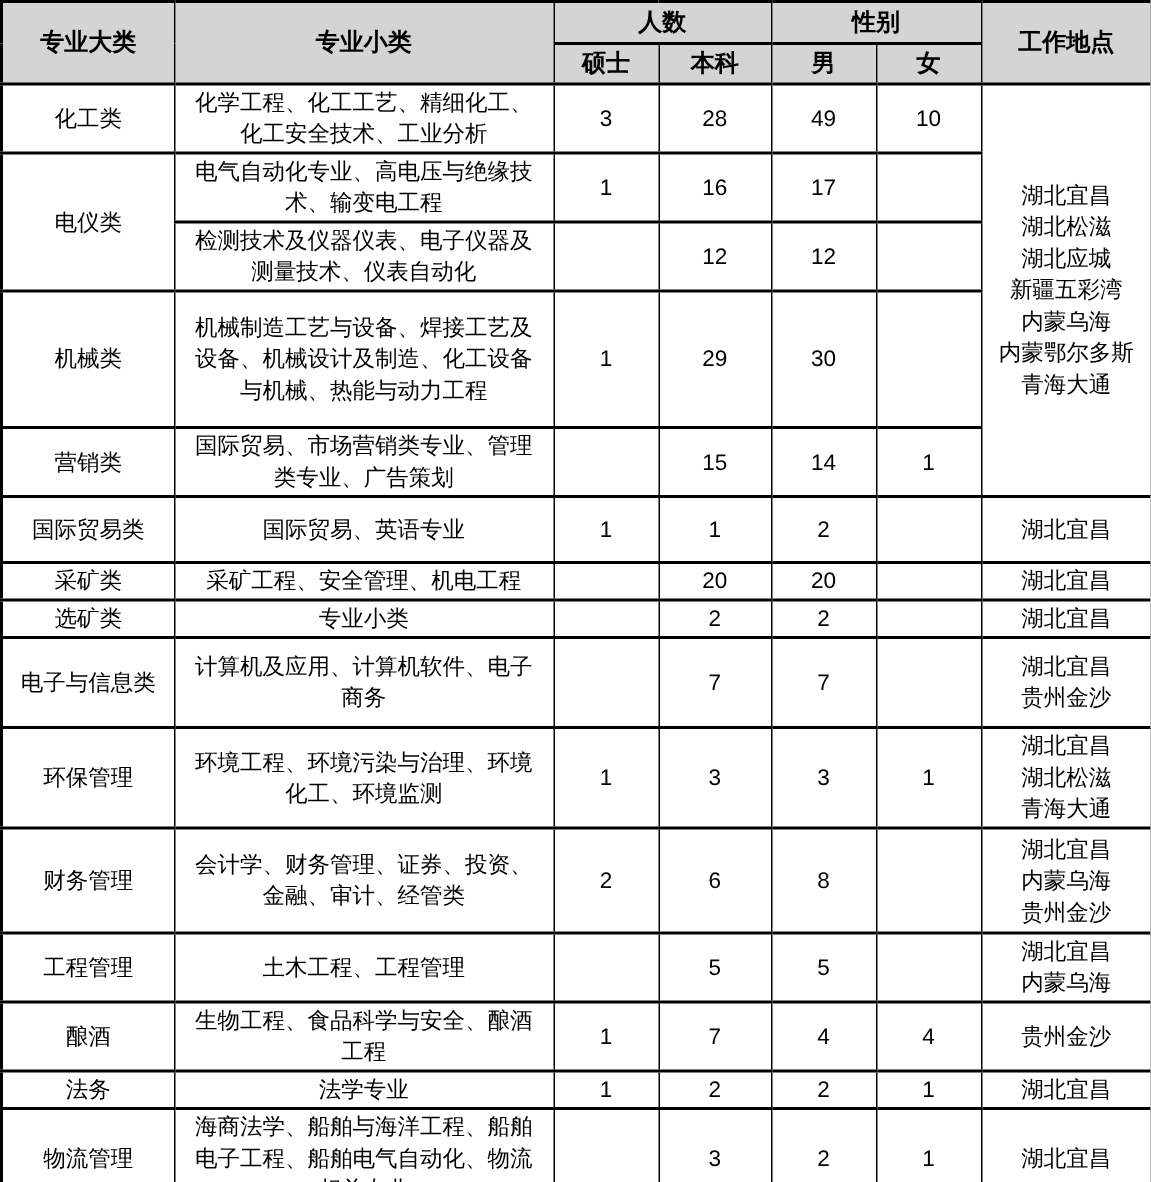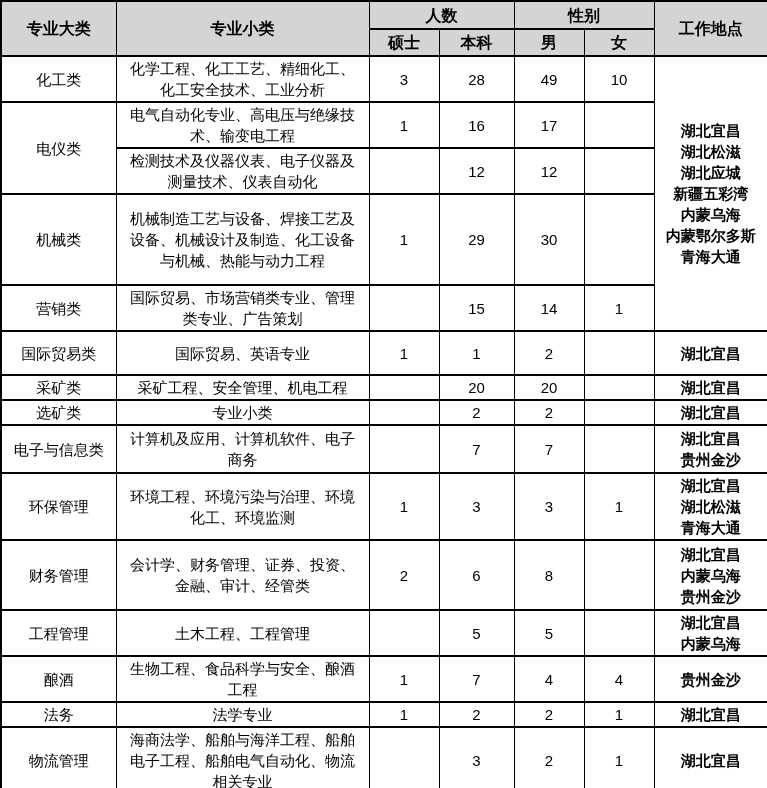--- a/index.html
+++ b/index.html
@@ -31,21 +31,21 @@
     line-height: 21px;
   }
   table.rec th {
     background: #d4d4d4;
     font-weight: bold;
     font-size: 16px;
     padding: 1px 2px;
   }
   td.major { padding: 1px 2px; font-size: 15px; }
   td.num  { font-size: 14px; padding: 1px 2px; }
-  td.loc  { white-space: pre-line; font-size: 15px; line-height: 20px; padding: 1px 2px; font-weight: bold; }
+  td.loc  { white-space: pre-line; font-size: 15px; line-height: 20px; padding: 1px 2px; }
   td.thin-b { border-bottom: 1px solid #000000; }
   td.thin-t { border-top: 1px solid #000000; }
   td.total-value { font-size: 16px; }
   td.subtotal-label { font-size: 15px; }
 </style>
 </head>
 <body>
 
 <div class="page">
   <table class="rec">
@@ -148,21 +148,21 @@
     <tr style="height:22px">
       <td class="major">选矿类</td>
       <td>专业小类</td>
       <td class="num"></td>
       <td class="num">2</td>
       <td class="num">2</td>
       <td class="num"></td>
       <td class="loc">湖北宜昌</td>
     </tr>
 
-    <tr style="height:48px">
+    <tr style="height:60px">
       <td class="major">电子与信息类</td>
       <td>计算机及应用、计算机软件、电子商务</td>
       <td class="num"></td>
       <td class="num">7</td>
       <td class="num">7</td>
       <td class="num"></td>
       <td class="loc">湖北宜昌
 贵州金沙</td>
     </tr>
 

